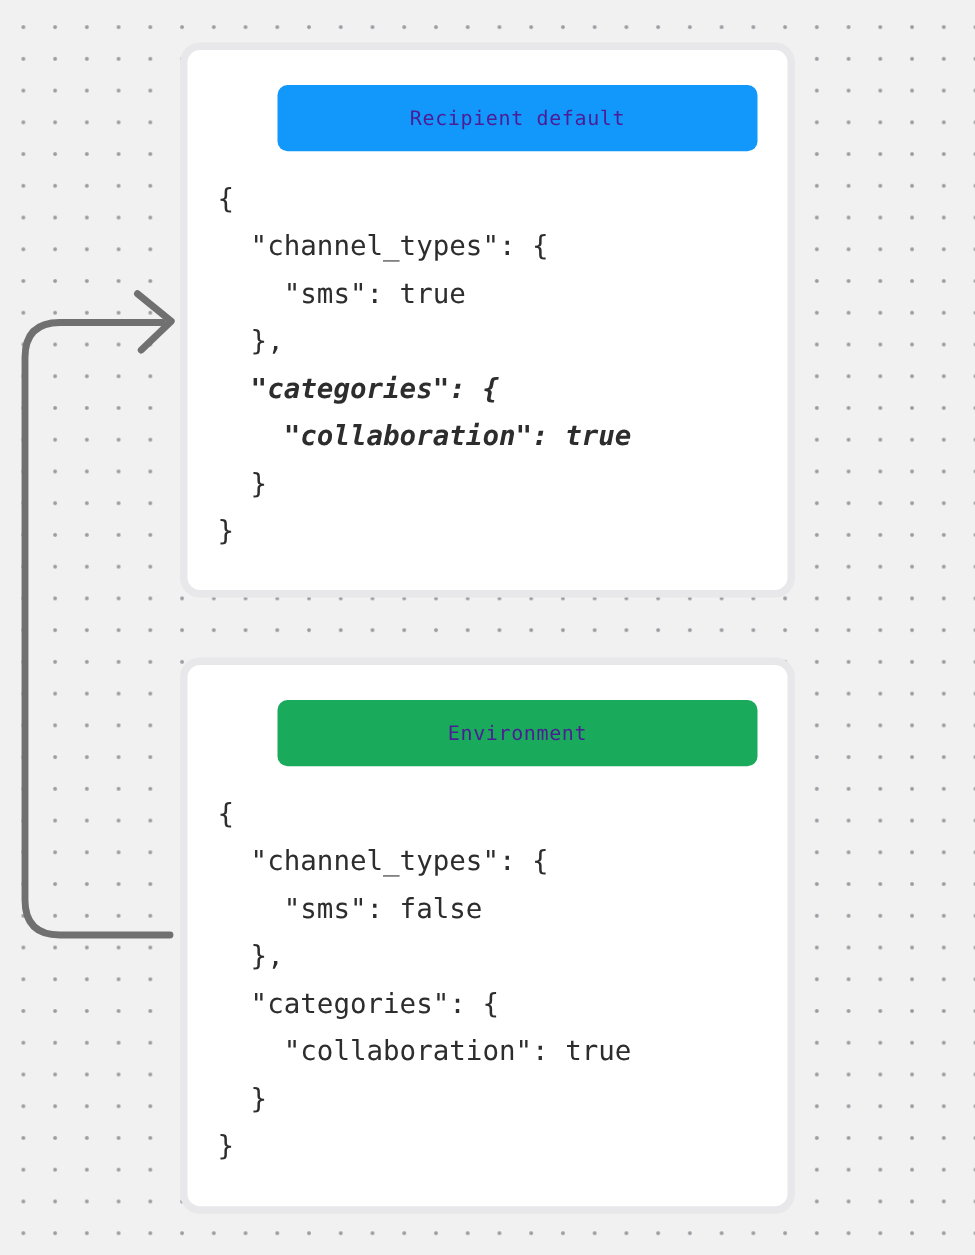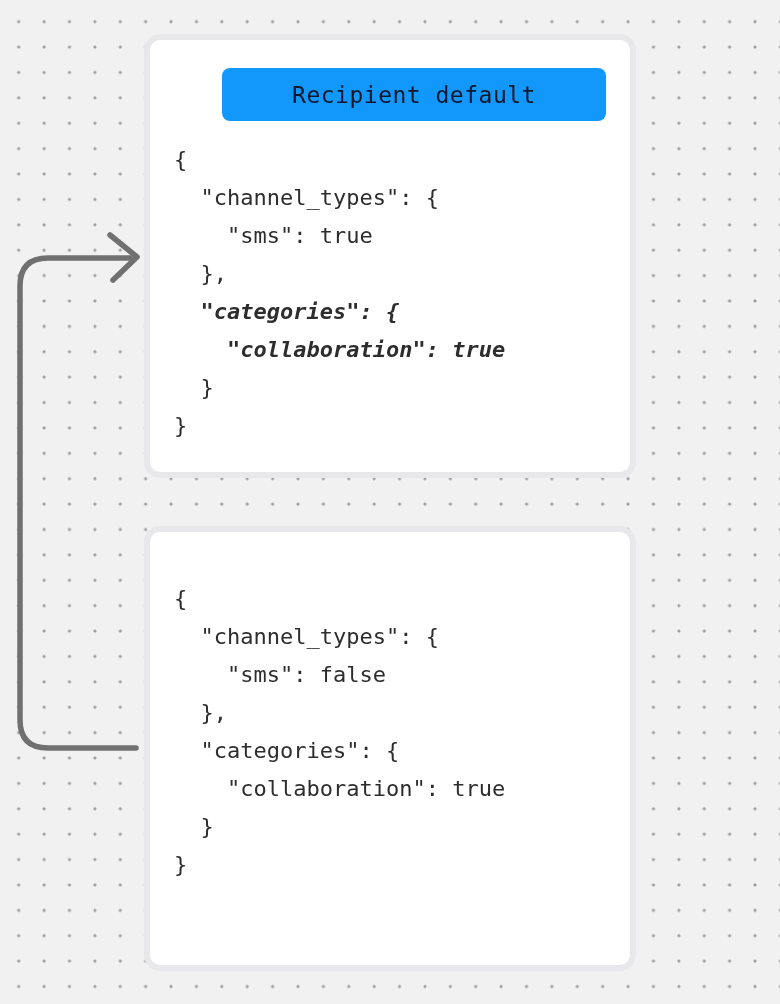--- a/index.html
+++ b/index.html
@@ -31,22 +31,22 @@
     padding: 28px 24px 24px 24px;
   }
   .card.top { top: 34px; height: 444px; }
   .card.bottom { top: 526px; height: 445px; }
   .card-header {
     height: 53px;
     border-radius: 8px;
     display: flex;
     align-items: center;
     justify-content: center;
-    color: #0f172a;
-    font-size: 23px;
+    color: #4c1d95;
+    font-size: 16px;
     letter-spacing: 0.5px;
     margin-left: 48px;
   }
   .card-header.blue { background: #1297fb; }
   .card-header.green { background: #1aaa5c; }
   .code {
     margin-top: 20px;
     font-size: 22px;
     line-height: 38px;
     color: #2d2d2d;
@@ -72,20 +72,21 @@
     <div class="code-line">    "sms": true</div>
     <div class="code-line">  },</div>
     <div class="code-line em">  "categories": {</div>
     <div class="code-line em">    "collaboration": true</div>
     <div class="code-line">  }</div>
     <div class="code-line">}</div>
   </div>
 </div>
 
 <div class="card bottom">
+  <div class="card-header green">Environment</div>
   <div class="code">
     <div class="code-line">{</div>
     <div class="code-line">  "channel_types": {</div>
     <div class="code-line">    "sms": false</div>
     <div class="code-line">  },</div>
     <div class="code-line">  "categories": {</div>
     <div class="code-line">    "collaboration": true</div>
     <div class="code-line">  }</div>
     <div class="code-line">}</div>
   </div>

